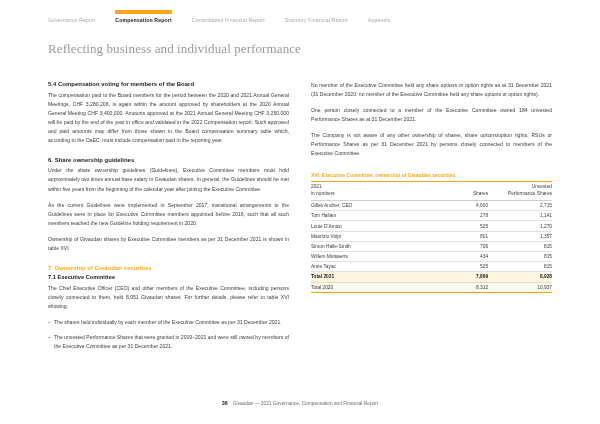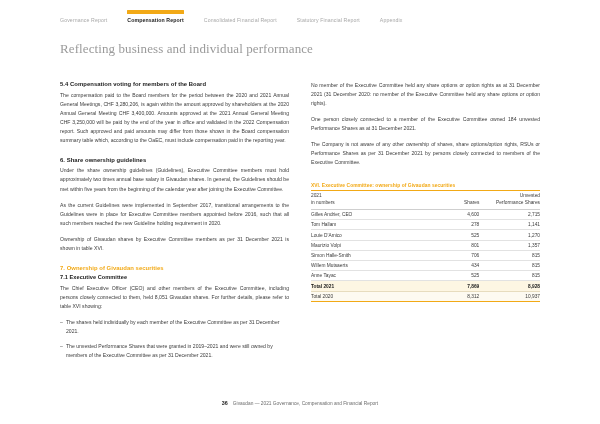--- a/index.html
+++ b/index.html
@@ -3,21 +3,21 @@
 <meta charset="utf-8">
 <style>
   * { box-sizing: border-box; margin: 0; padding: 0; }
   html, body {
     width: 600px; height: 424px;
     background: #ffffff;
     font-family: "Liberation Sans", sans-serif;
     color: #2b2b2b;
     overflow: hidden;
   }
-  .page { position: relative; width: 600px; height: 424px; padding: 0 60px; }
+  .page { position: relative; width: 600px; height: 424px; padding: 0 48px; }
 
   
   .nav { display: flex; align-items: flex-end; gap: 20px; padding-top: 17px; position: relative; }
   .nav-item { position: relative; font-size: 5.2px; letter-spacing: .12px; color: #a8a8a8; white-space: nowrap; padding-bottom: 1px; }
   .nav-item.active { color: #1a1a1a; font-weight: bold; }
   .nav-tab-marker {
     position: absolute; left: 0; top: -7px;
     width: 100%; height: 4px; background: #f2a916; border-radius: .5px;
   }
 

